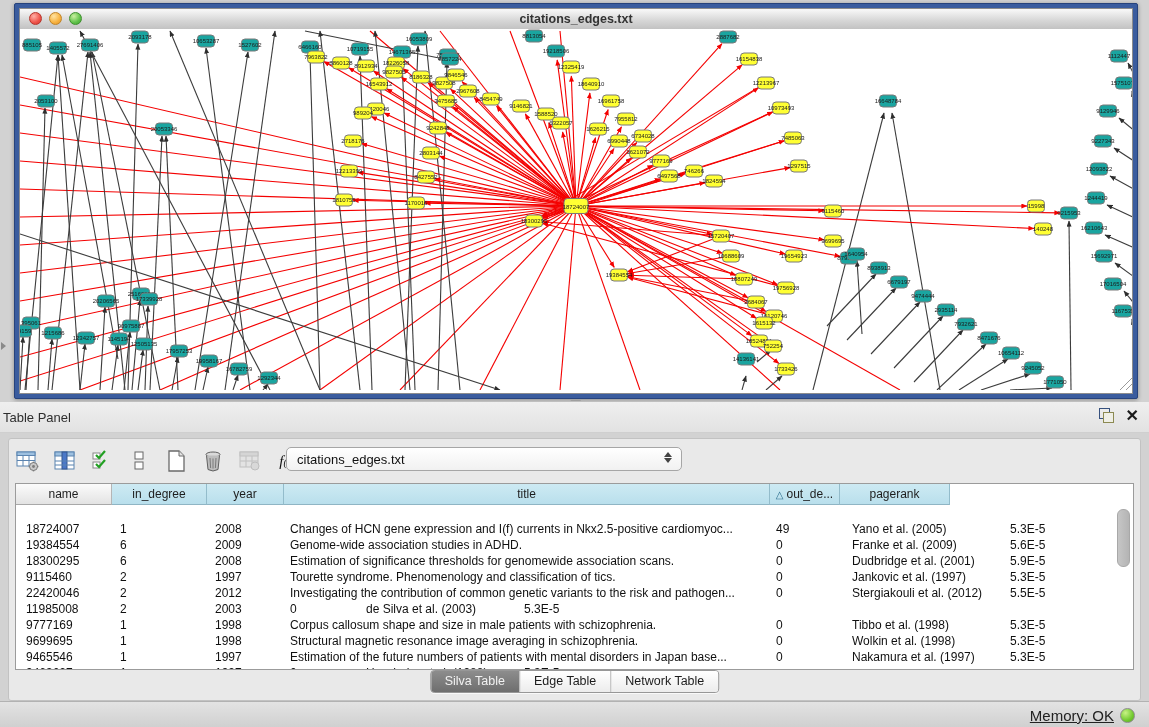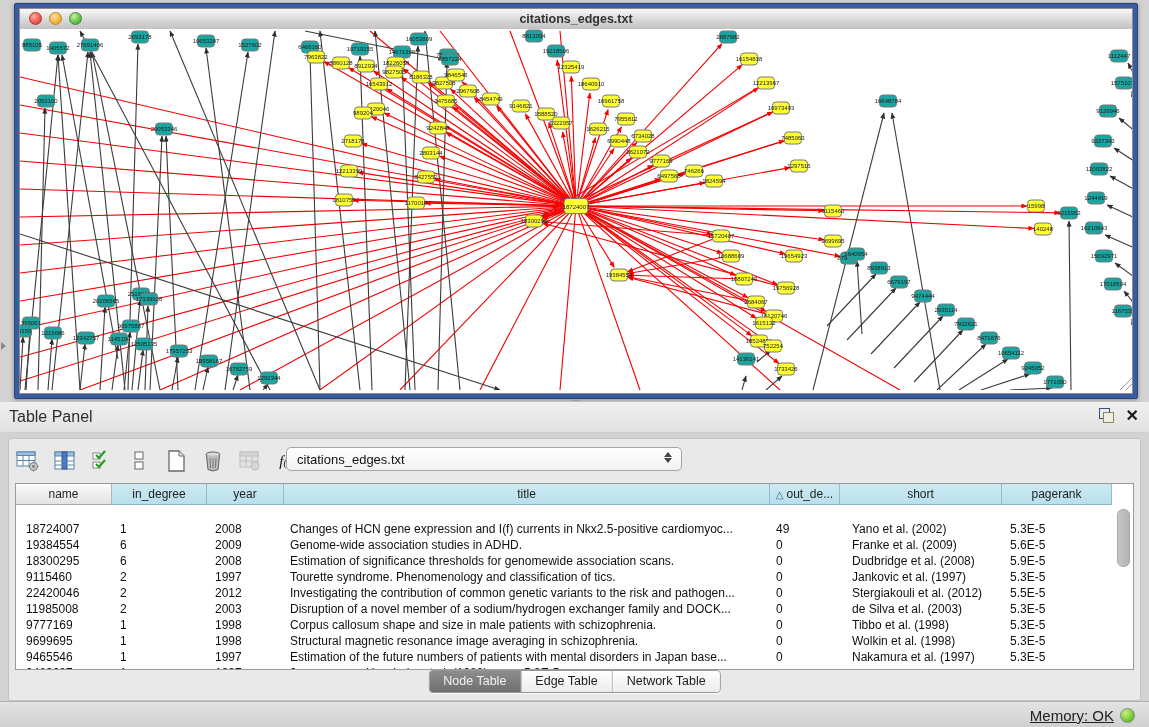--- a/index.html
+++ b/index.html
@@ -35,21 +35,21 @@
   
   .left-handle{position:absolute;left:1px;top:342px;width:0;height:0;
     border-top:4px solid transparent;border-bottom:4px solid transparent;border-left:5px solid #8a8a8a;}
   
   .splitter-mark{position:absolute;left:569px;top:400px;width:10px;height:5px;
     border-top:1px solid #9a9a9a;border-bottom:1px solid #9a9a9a;transform:skewX(-30deg);opacity:.8;}
   
   .table-panel-bar{position:absolute;left:0;top:402px;width:1149px;height:30px;
     background:linear-gradient(#efefef,#e2e2e2);border-bottom:1px solid #cfcfcf;
     display:flex;align-items:center;}
-  .table-panel-bar .ptitle{font-size:16px;color:#2e2e2e;margin-left:9px;}
+  .table-panel-bar .ptitle{font-size:13px;color:#2e2e2e;margin-left:3px;}
   .panel-btns{position:absolute;right:10px;top:6px;display:flex;gap:12px;align-items:center;}
   .float-ic{width:15px;height:15px;position:relative;}
   .float-ic .sq1{position:absolute;left:0;top:0;width:9px;height:9px;border:1.5px solid #36517e;}
   .float-ic .sq2{position:absolute;right:0;bottom:0;width:9px;height:9px;border:1.5px solid #8c8a52;background:#efefe6;}
   .close-x{font-size:16px;font-weight:bold;color:#1a1a1a;line-height:14px;}
   .panel-body{position:absolute;left:8px;top:438px;width:1133px;height:263px;
     background:#e9e9e9;border:1px solid #c2c2c2;border-radius:3px;box-sizing:border-box;}
   
   .toolbar{position:absolute;left:6px;top:5px;height:34px;display:flex;align-items:center;gap:11px;}
   .tb-btn{width:26px;height:26px;display:flex;align-items:center;justify-content:center;}
@@ -851,49 +851,48 @@
       </span>
   </div>
 
   <div class="tablebox">
     <div class="thead" id="thead">
         <div class="th c0 name-h">name</div>
         <div class="th c1">in_degree</div>
         <div class="th c2">year</div>
         <div class="th c3">title</div>
         <div class="th c4"><span class="sort">△</span>out_de...</div>
-        <div class="th c5">short</div>
         <div class="th c6">pagerank</div>
       </div>
     <div id="tbody">
         <div class="tr">
           <div class="td c0">18724007</div>
           <div class="td c1">1</div>
           <div class="td c2">2008</div>
           <div class="td c3">Changes of HCN gene expression and I(f) currents in Nkx2.5-positive cardiomyoc...</div>
           <div class="td c4">49</div>
-          <div class="td c5">Yano et al. (2002)</div>
+          <div class="td c5">Yano et al. (2005)</div>
           <div class="td c6">5.3E-5</div>
         </div>
         <div class="tr">
           <div class="td c0">19384554</div>
           <div class="td c1">6</div>
           <div class="td c2">2009</div>
           <div class="td c3">Genome-wide association studies in ADHD.</div>
           <div class="td c4">0</div>
           <div class="td c5">Franke et al. (2009)</div>
           <div class="td c6">5.6E-5</div>
         </div>
         <div class="tr">
           <div class="td c0">18300295</div>
           <div class="td c1">6</div>
           <div class="td c2">2008</div>
           <div class="td c3">Estimation of significance thresholds for genomewide association scans.</div>
           <div class="td c4">0</div>
-          <div class="td c5">Dudbridge et al. (2008)</div>
+          <div class="td c5">Dudbridge et al. (2001)</div>
           <div class="td c6">5.9E-5</div>
         </div>
         <div class="tr">
           <div class="td c0">9115460</div>
           <div class="td c1">2</div>
           <div class="td c2">1997</div>
           <div class="td c3">Tourette syndrome. Phenomenology and classification of tics.</div>
           <div class="td c4">0</div>
           <div class="td c5">Jankovic et al. (1997)</div>
           <div class="td c6">5.3E-5</div>
@@ -904,21 +903,20 @@
           <div class="td c2">2012</div>
           <div class="td c3">Investigating the contribution of common genetic variants to the risk and pathogen...</div>
           <div class="td c4">0</div>
           <div class="td c5">Stergiakouli et al. (2012)</div>
           <div class="td c6">5.5E-5</div>
         </div>
         <div class="tr">
           <div class="td c0">11985008</div>
           <div class="td c1">2</div>
           <div class="td c2">2003</div>
-          <div class="td c3">Disruption of a novel member of a sodium/hydrogen exchanger family and DOCK...</div>
           <div class="td c4">0</div>
           <div class="td c5">de Silva et al. (2003)</div>
           <div class="td c6">5.3E-5</div>
         </div>
         <div class="tr">
           <div class="td c0">9777169</div>
           <div class="td c1">1</div>
           <div class="td c2">1998</div>
           <div class="td c3">Corpus callosum shape and size in male patients with schizophrenia.</div>
           <div class="td c4">0</div>
@@ -949,21 +947,21 @@
           <div class="td c2">1997</div>
           <div class="td c4">0</div>
           <div class="td c5">Hescheler et al. (1988)</div>
           <div class="td c6">5.3E-5</div>
         </div>
       </div>
     <div class="vscroll"></div>
   </div>
 
   <div class="tabbar" id="tabbar">
-      <div class="tabseg sel">Node Table</div>
+      <div class="tabseg sel">Silva Table</div>
       <div class="tabseg">Edge Table</div>
       <div class="tabseg">Network Table</div>
     </div>
 </div>
 
 <div class="statusbar">
   <div class="mem">
     <span class="mtext">Memory: OK</span>
     <span class="mem-dot"></span>
   </div>

